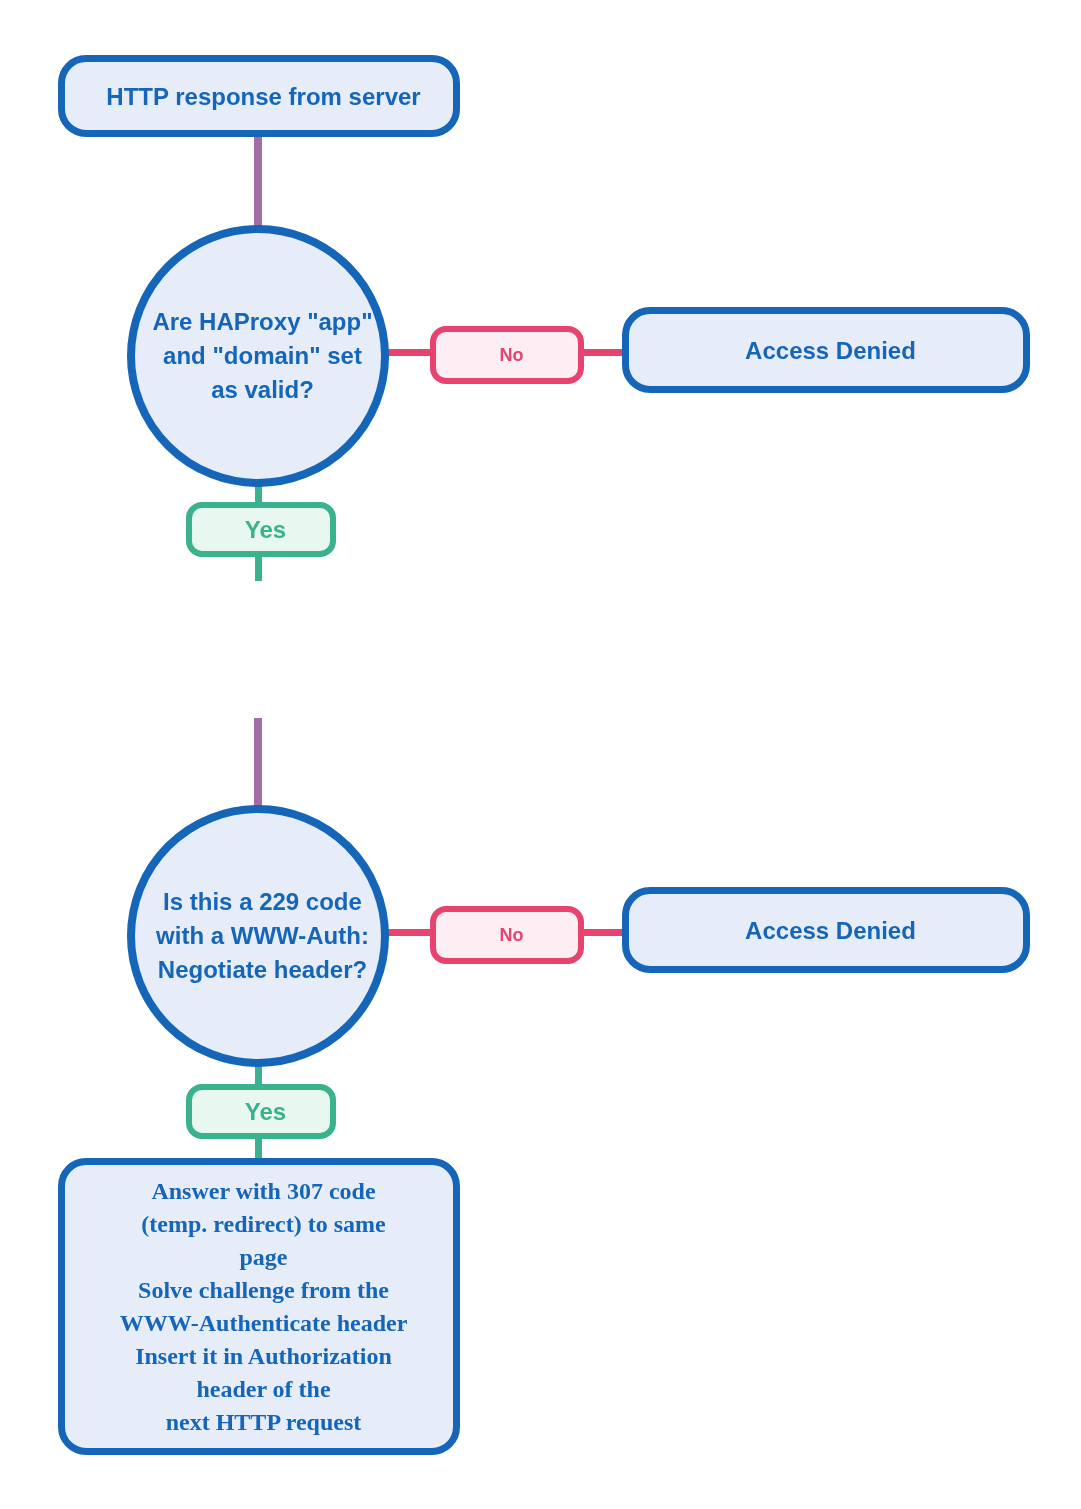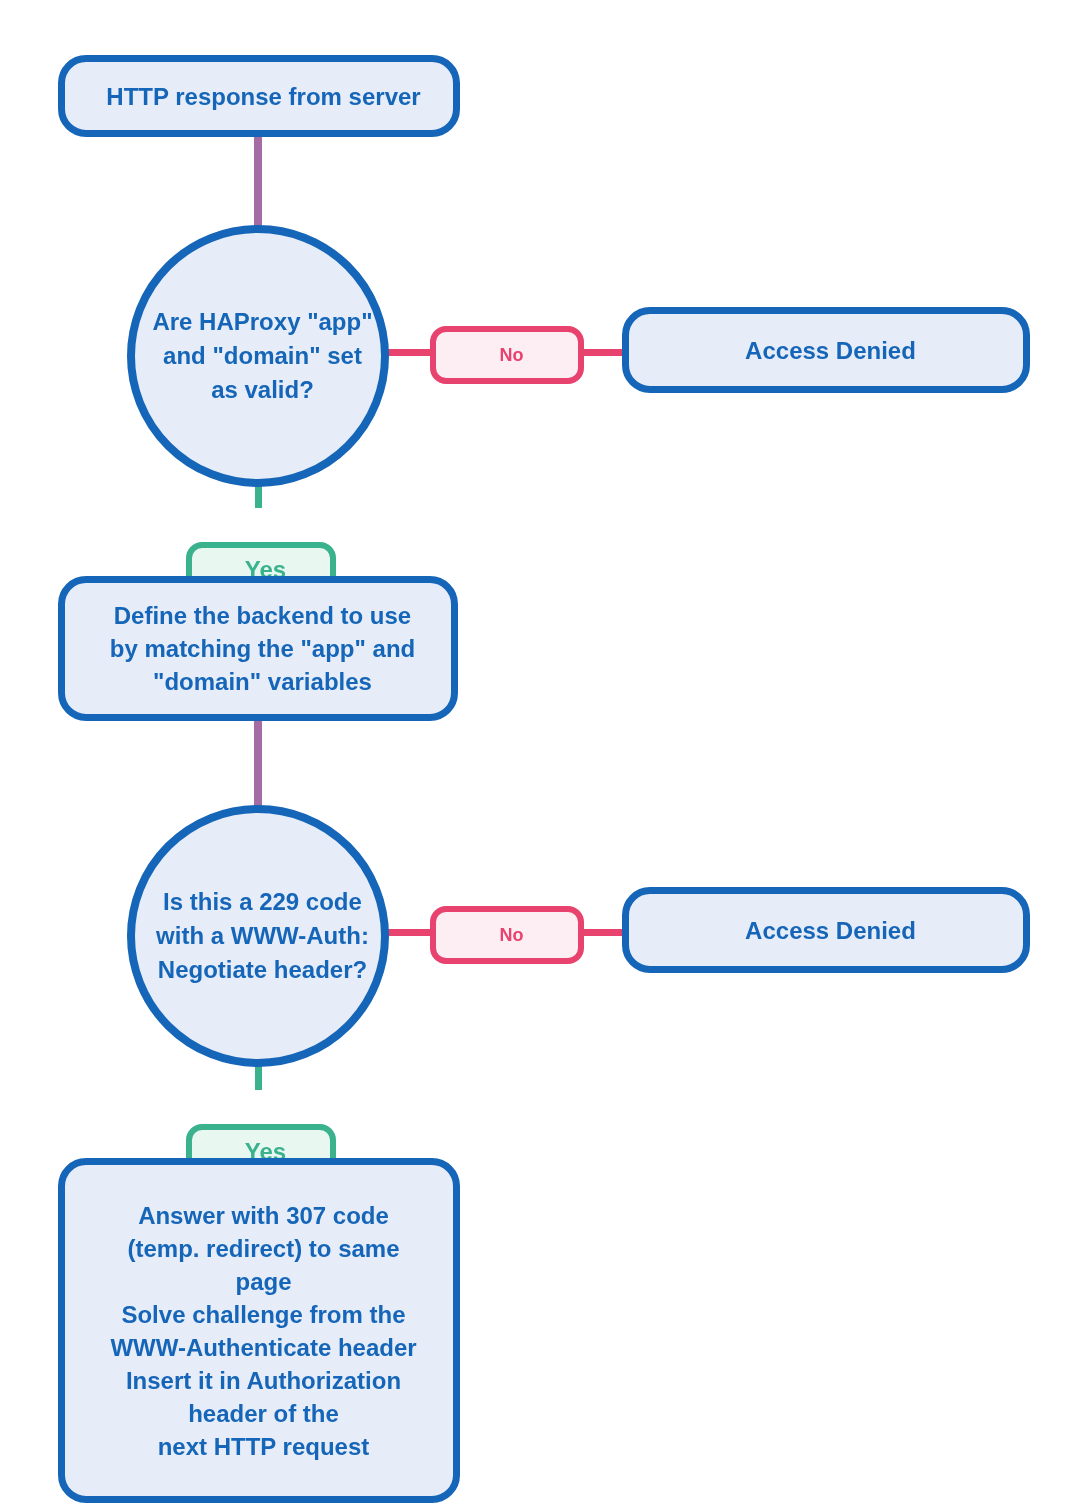--- a/index.html
+++ b/index.html
@@ -11,21 +11,21 @@
   html,body{margin:0;padding:0;background:var(--bg);}
   #canvas{
     position:relative;width:1081px;height:1509px;background:var(--bg);
     font-family:"Liberation Sans","DejaVu Sans",sans-serif;
     font-weight:700;overflow:hidden;
   }
   .node{position:absolute;box-sizing:border-box;display:flex;align-items:center;justify-content:center;text-align:center;white-space:pre-line;padding-left:9px;}
   .blue-box{background:var(--blue_fill);border:7px solid var(--blue);border-radius:28px;color:var(--blue);font-size:24px;line-height:33px;}
   .circle{background:var(--blue_fill);border:8px solid var(--blue);border-radius:50%;color:var(--blue);font-size:24px;line-height:34px;}
   .pink-box{background:var(--pink_fill);border:6px solid var(--pink);border-radius:16px;color:var(--pink);font-size:18px;}
-  .green-box{background:var(--green_fill);border:6px solid var(--green);border-radius:16px;color:var(--green);font-size:24px;margin-top:40px;}
+  .green-box{background:var(--green_fill);border:6px solid var(--green);border-radius:16px;color:var(--green);font-size:24px;}
   .line{position:absolute;}
   .v-purple{width:8px;background:var(--purple);}
   .h-pink{height:7px;background:var(--pink);}
   .v-green{width:7px;background:var(--green);}
 </style>
 </head>
 <body>
 
 <div id="canvas">
 
@@ -45,35 +45,32 @@
   <div class="node circle" style="left:127px;top:225px;width:262px;height:262px;">Are HAProxy "app"
 and "domain" set
 as valid?</div>
 
   <div class="node pink-box" style="left:430px;top:326px;width:154px;height:58px;">No</div>
 
   <div class="node blue-box" style="left:622px;top:307px;width:408px;height:86px;">Access Denied</div>
 
   <div class="node green-box" style="left:186px;top:502px;width:150px;height:55px;">Yes</div>
 
-  <div class="node blue-box" style="left:58px;top:576px;width:400px;height:145px;">Define the backend to use
-by matching the "app" and
-"domain" variables</div>
 
   <div class="node circle" style="left:127px;top:805px;width:262px;height:262px;">Is this a 229 code
 with a WWW-Auth:
 Negotiate header?</div>
 
   <div class="node pink-box" style="left:430px;top:906px;width:154px;height:58px;">No</div>
 
   <div class="node blue-box" style="left:622px;top:887px;width:408px;height:86px;">Access Denied</div>
 
   <div class="node green-box" style="left:186px;top:1084px;width:150px;height:55px;">Yes</div>
 
-  <div class="node blue-box" style="left:58px;top:1158px;width:402px;height:345px;">Answer with 307 code
+  <div class="node blue-box" style="left:58px;top:1158px;width:402px;height:297px;font-family:Liberation Serif, serif;">Answer with 307 code
 (temp. redirect) to same
 page
 Solve challenge from the
 WWW-Authenticate header
 Insert it in Authorization
 header of the
 next HTTP request</div>
 
 </div>
 

